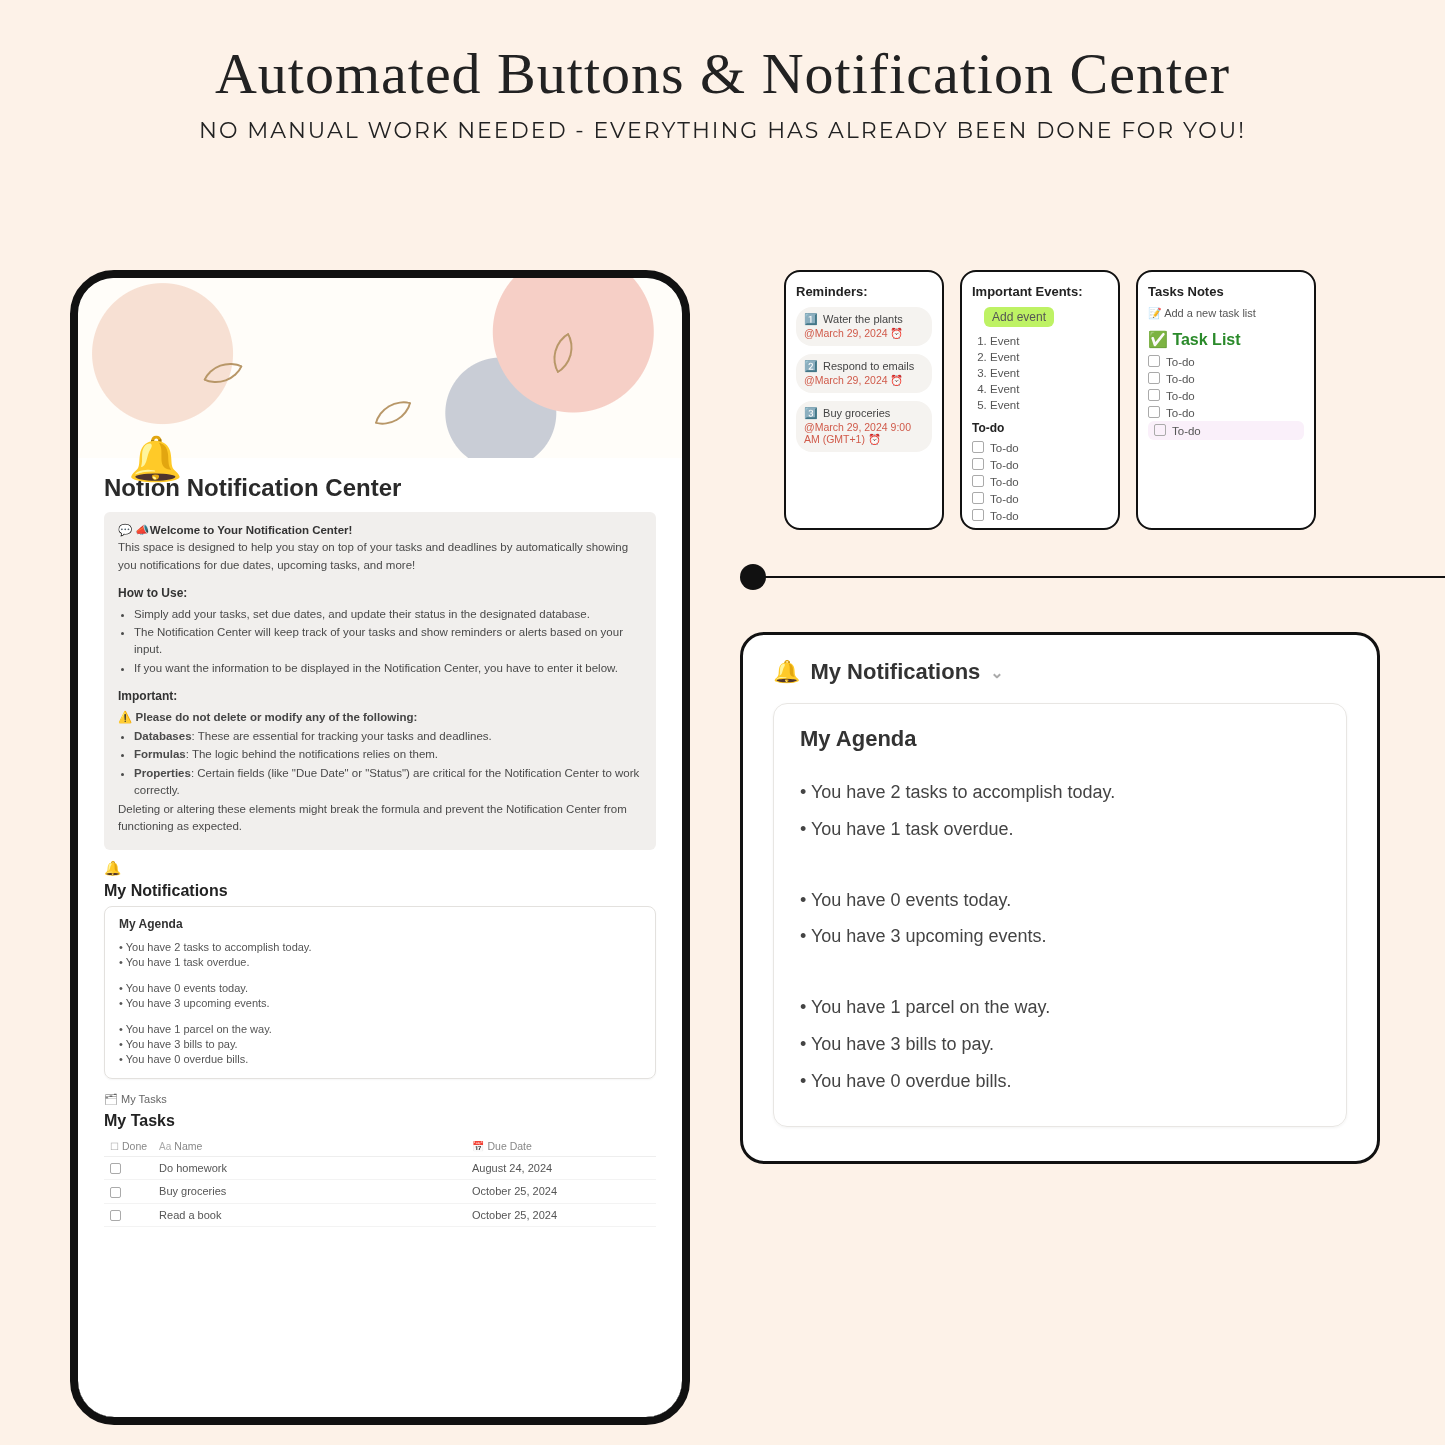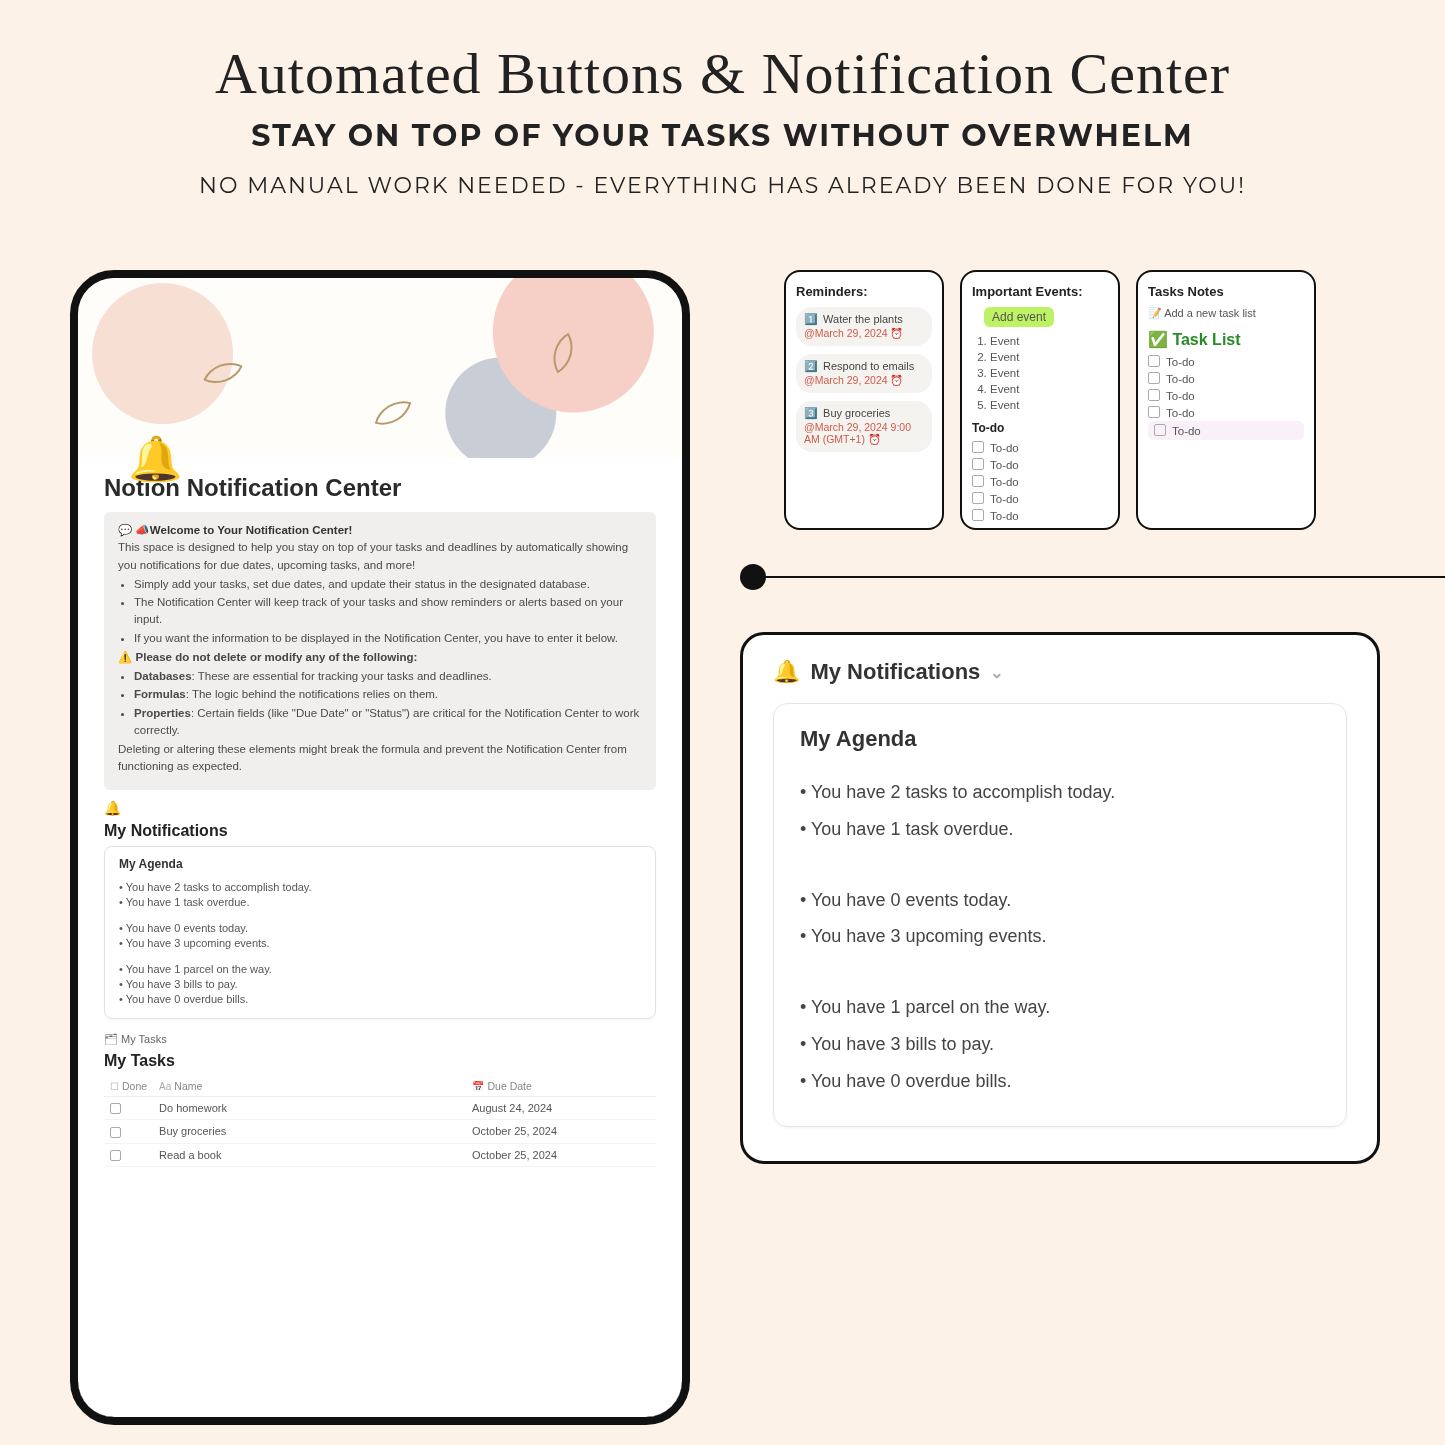--- a/index.html
+++ b/index.html
@@ -232,46 +232,47 @@
     font-size:18px; color:#444; margin:8px 0; line-height:1.6;
   }
   .inner-card .nrow::before{ content:"• "; }
   .inner-card .spacer{ height:26px; }
 </style>
 </head>
 <body>
 
 <div class="page">
   <div class="script-title">Automated Buttons &amp; Notification Center</div>
-  <div class="headline">STAY ON TOP OF YOUR TASKS WITHOUT OVERWHELM</div>
   <div class="subhead">NO MANUAL WORK NEEDED - EVERYTHING HAS ALREADY BEEN DONE FOR YOU!</div>
 
   <div class="content">
 
     <div class="tablet">
       <div class="camera"></div>
 
       <div class="tablet-inner">
         <div class="cover-art">
           <span class="leaf l1"></span>
             <span class="leaf l2"></span>
             <span class="leaf l3"></span>
           <div class="bell-shadow">🔔</div>
         </div>
         <div class="doc">
           <h1>Notion Notification Center</h1>
 
           <div class="callout">
             <div class="welcome">💬 <span>📣Welcome to Your Notification Center!</span></div>
             <div>This space is designed to help you stay on top of your tasks and deadlines by automatically showing you notifications for due dates, upcoming tasks, and more!</div>
+            <h3>How to Use:</h3>
             <ul>
               <li>Simply add your tasks, set due dates, and update their status in the designated database.</li>
               <li>The Notification Center will keep track of your tasks and show reminders or alerts based on your input.</li>
               <li>If you want the information to be displayed in the Notification Center, you have to enter it below.</li>
             </ul>
+            <h3>Important:</h3>
             <div class="warn"><b>Please do not delete or modify any of the following:</b></div>
             <ul>
               <li><b>Databases</b><span>: These are essential for tracking your tasks and deadlines.</span></li>
               <li><b>Formulas</b><span>: The logic behind the notifications relies on them.</span></li>
               <li><b>Properties</b><span>: Certain fields (like "Due Date" or "Status") are critical for the Notification Center to work correctly.</span></li>
             </ul>
             <div>Deleting or altering these elements might break the formula and prevent the Notification Center from functioning as expected.</div>
           </div>
 
           <div class="bell-small">🔔</div>

